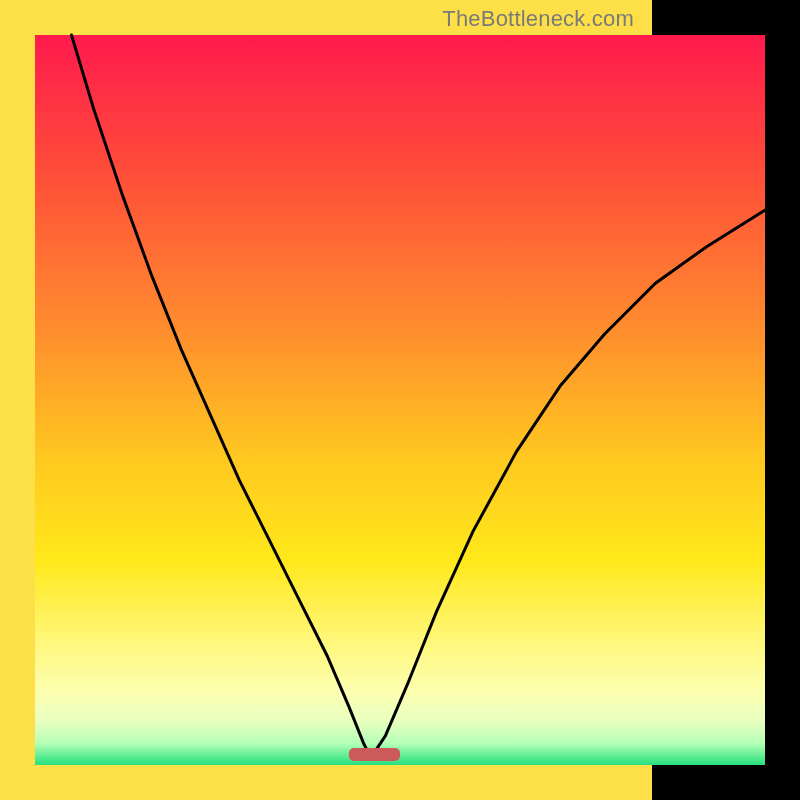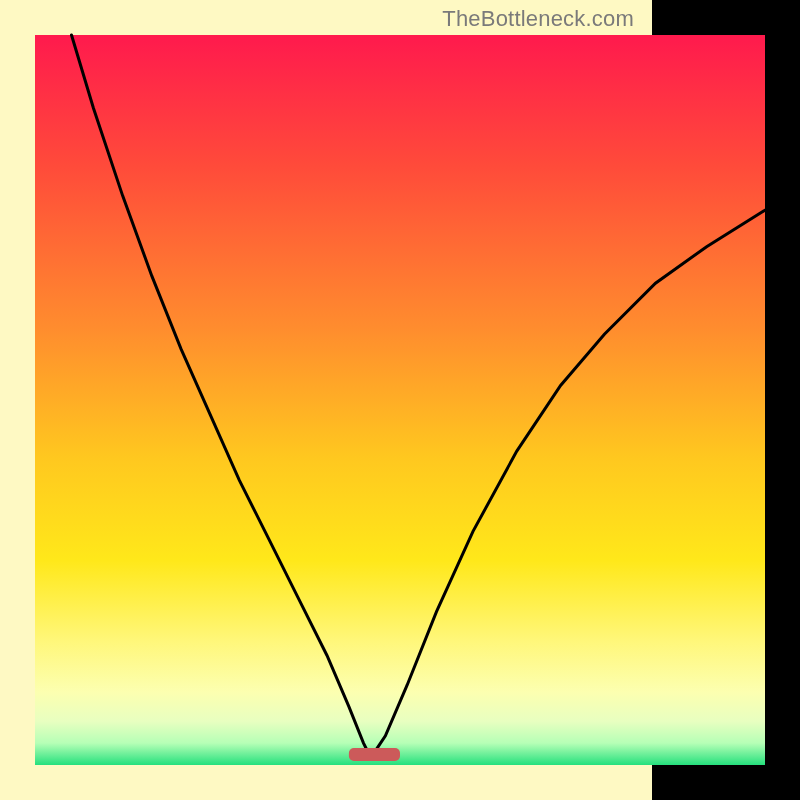--- a/index.html
+++ b/index.html
@@ -8,21 +8,21 @@
     width: 800px;
     height: 800px;
     background: #000;
     overflow: hidden;
     font-family: Arial, Helvetica, sans-serif;
   }
   .frame {
     position: relative;
     width: 652px;
     height: 800px;
-    background: #fef9c3;
+    background: #fde047;
   }
   .watermark {
     position: absolute;
     top: 6px;
     right: 18px;
     color: #7a7a7a;
     font-size: 22px;
     font-weight: 500;
     letter-spacing: 0.2px;
     user-select: none;

